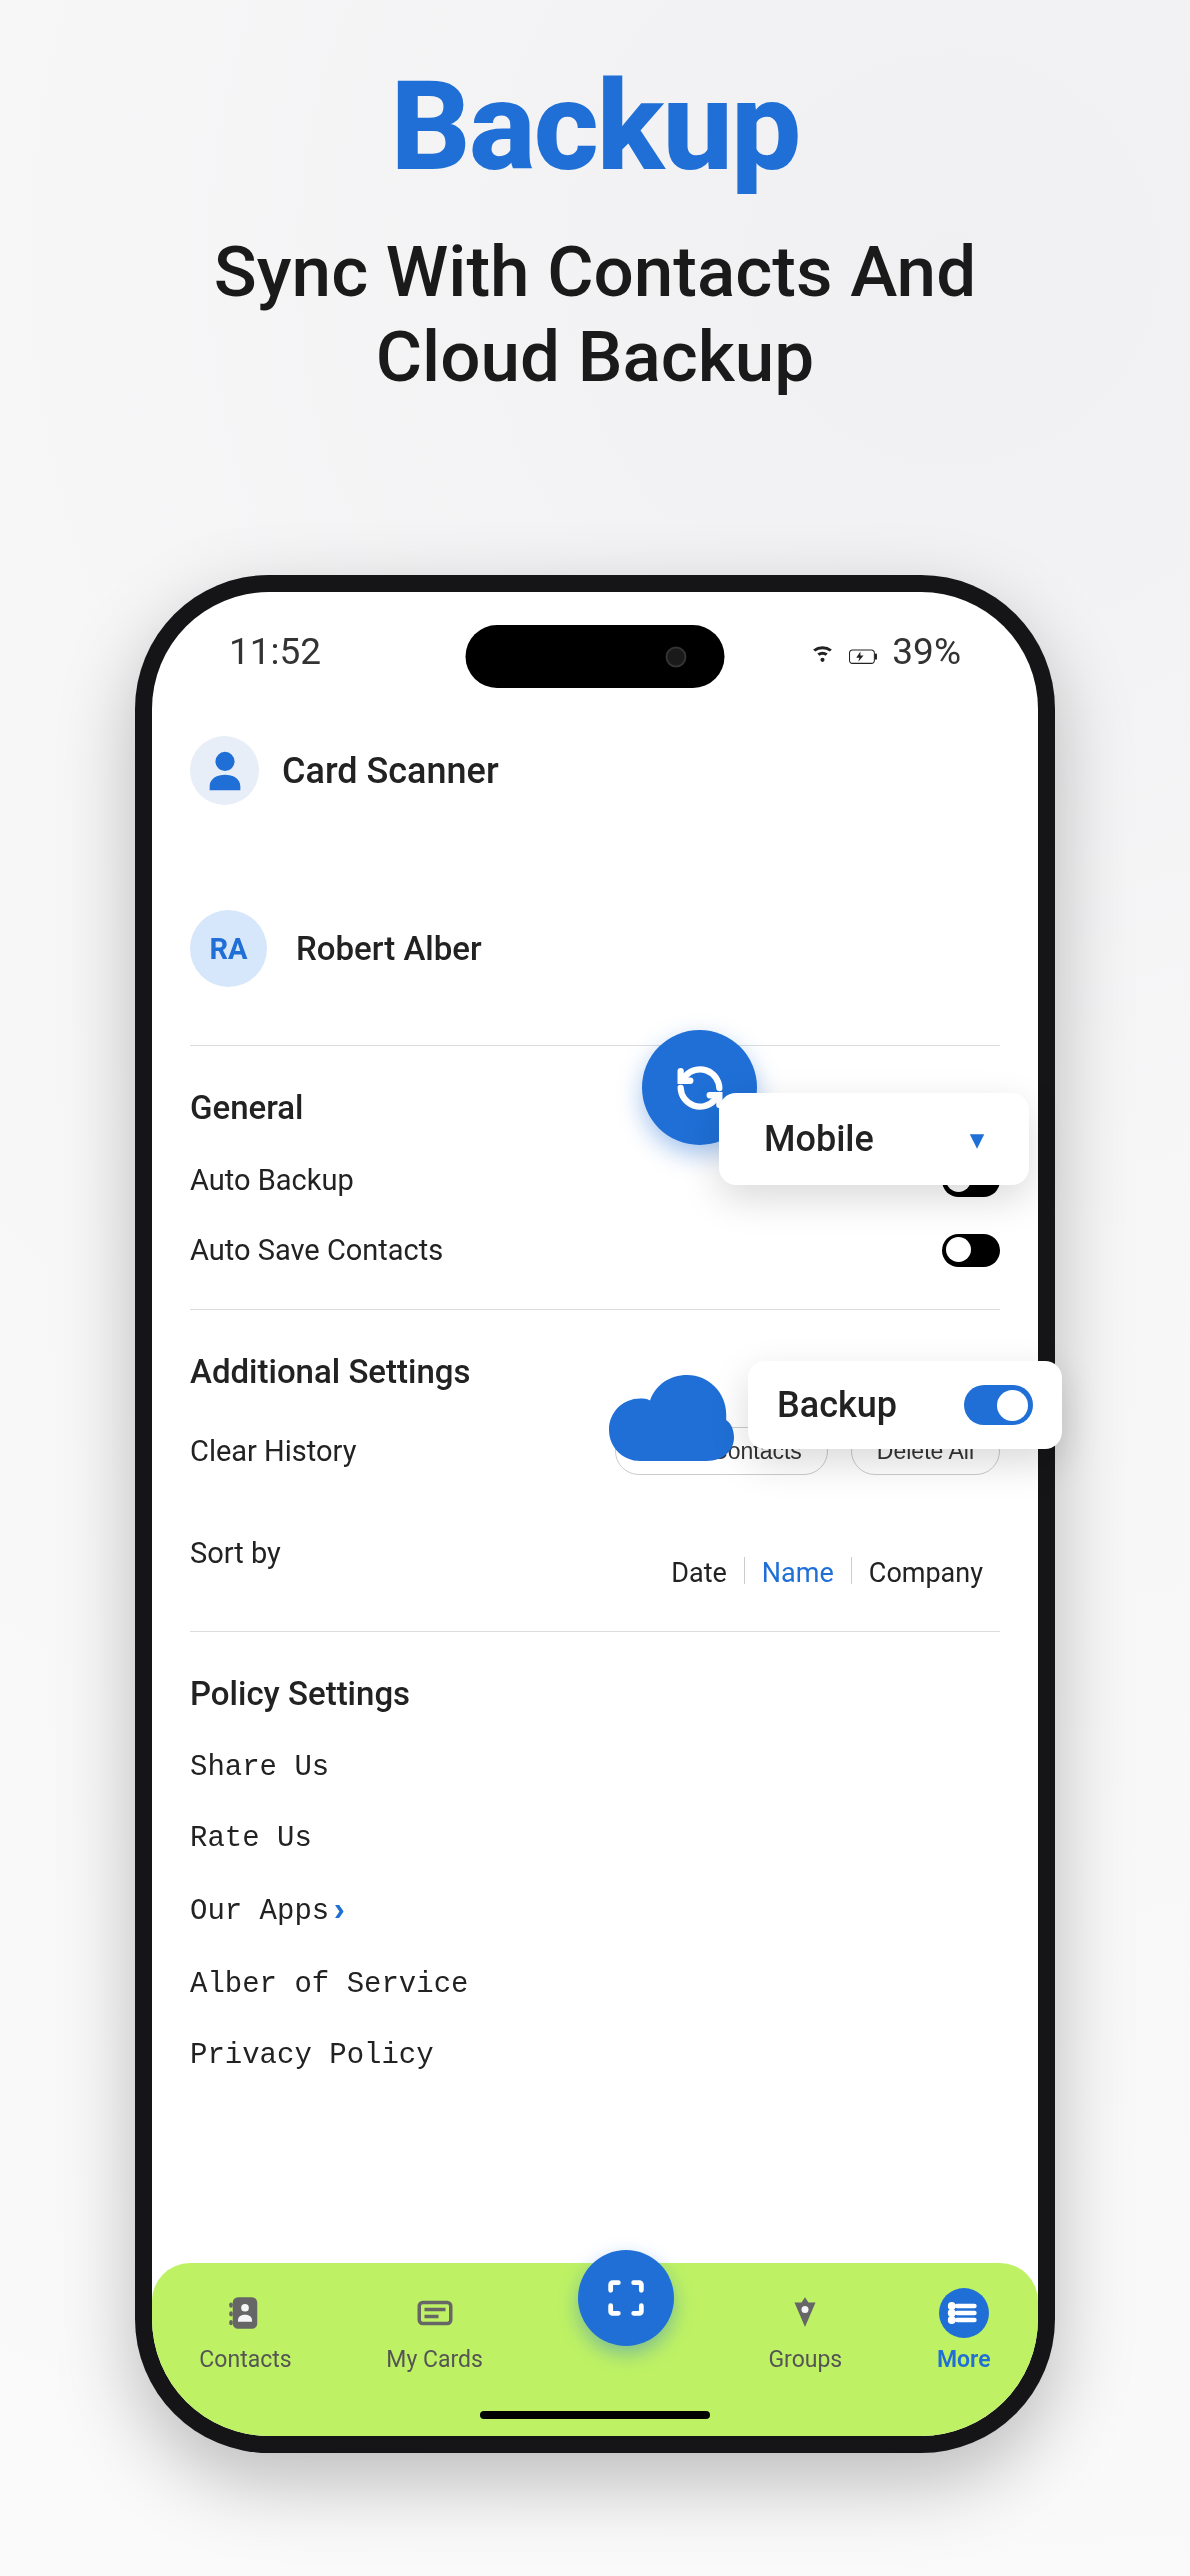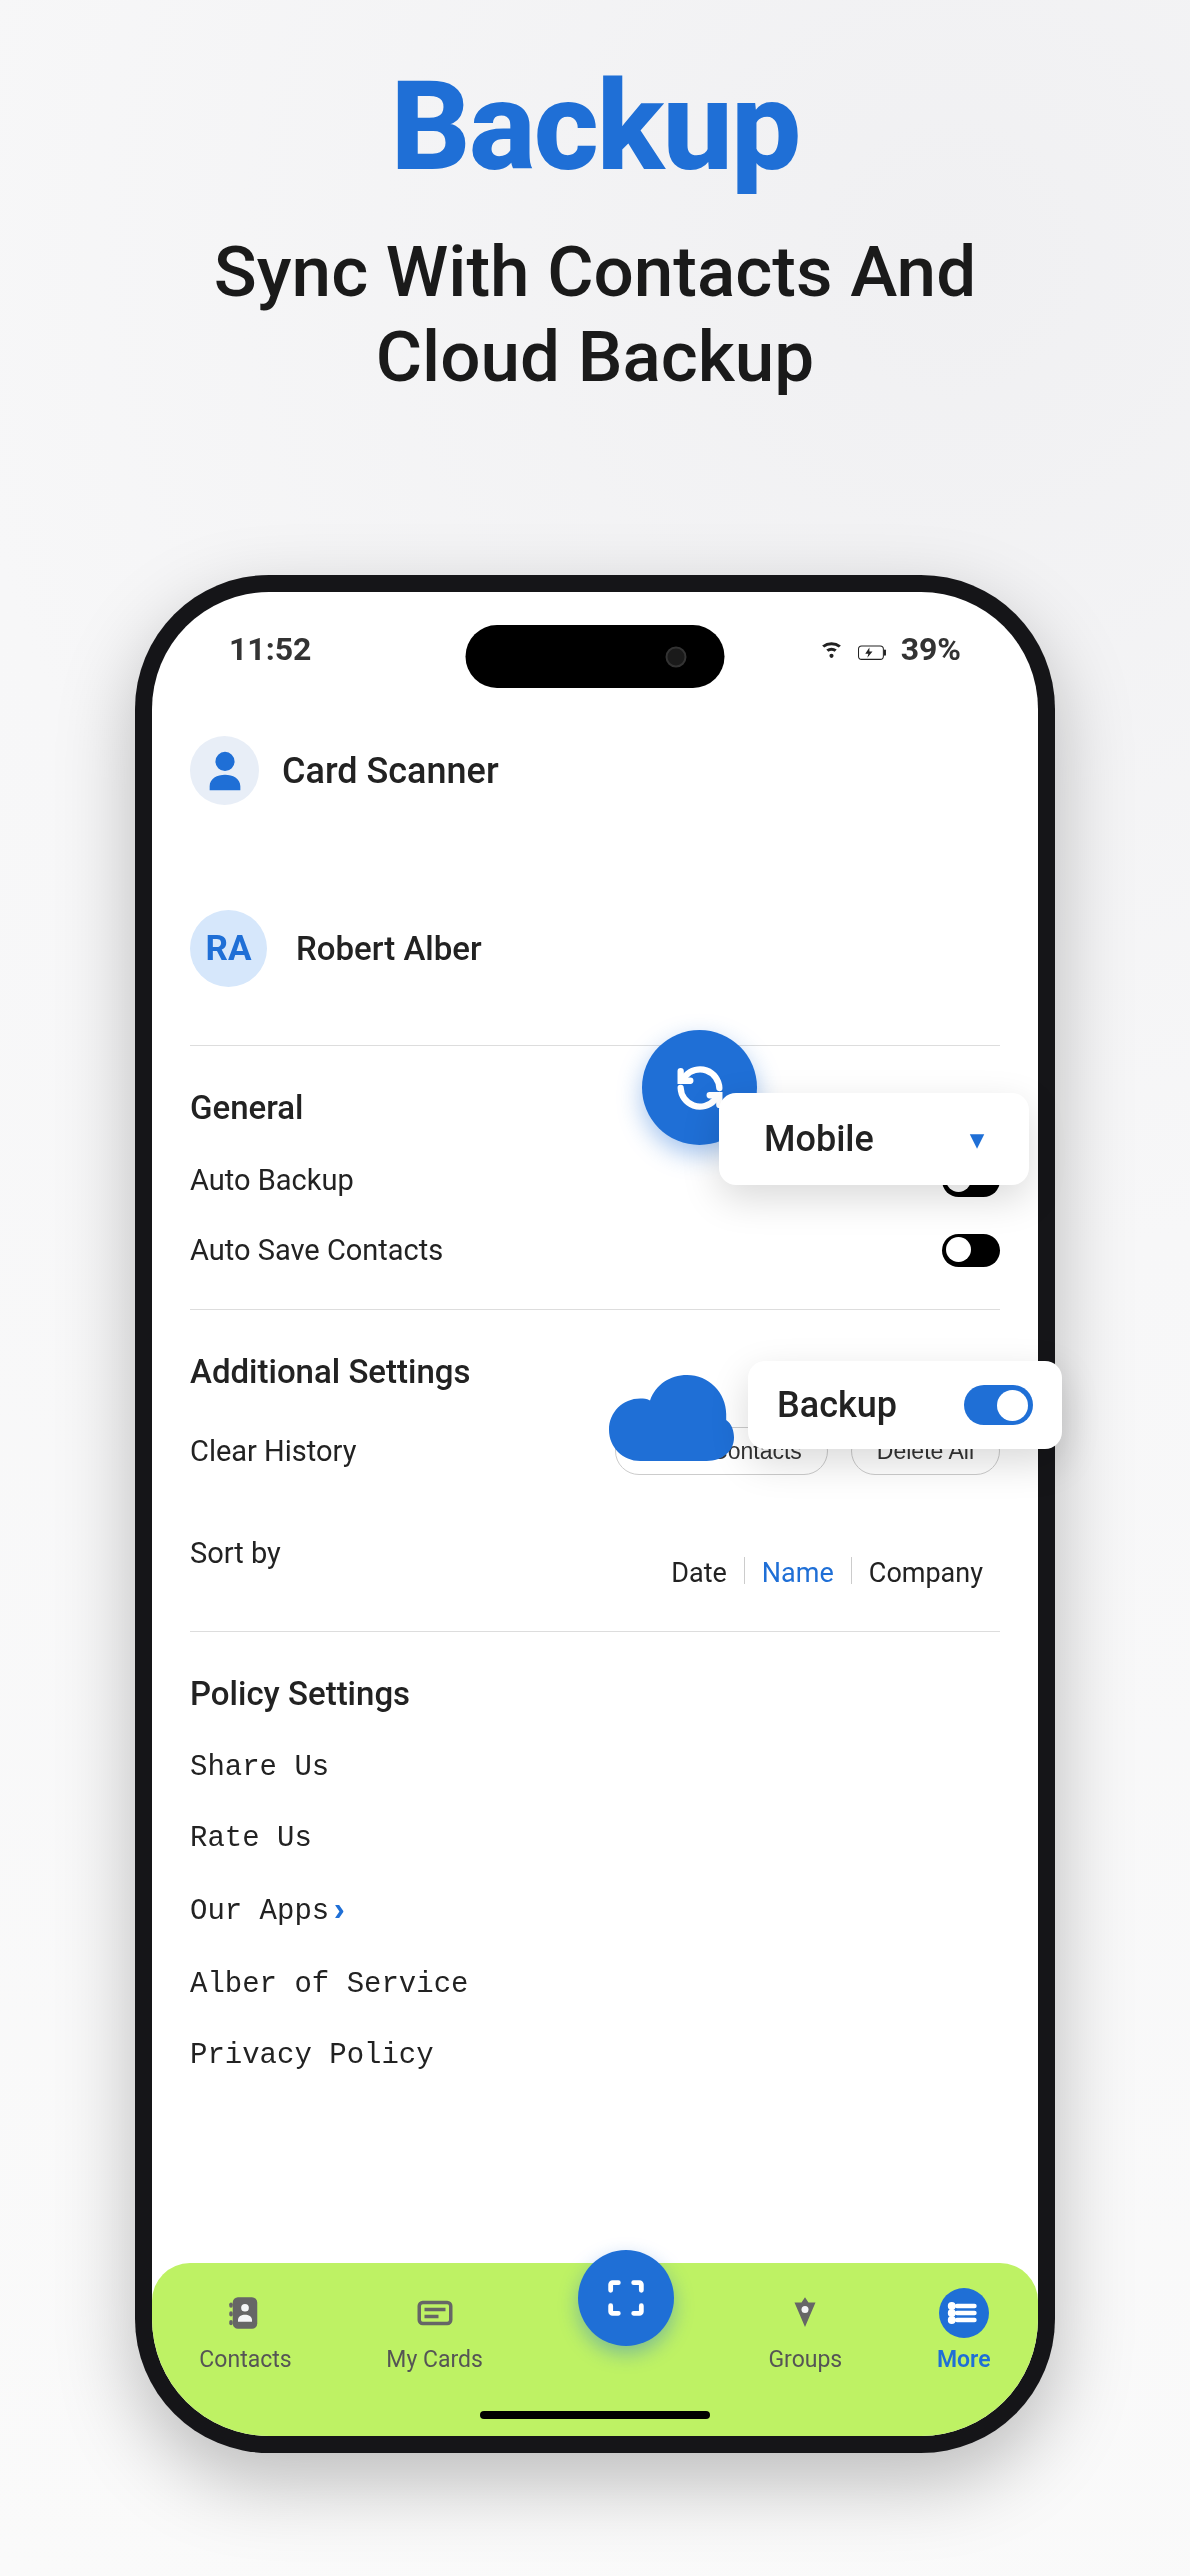--- a/index.html
+++ b/index.html
@@ -67,22 +67,22 @@
     width:17px;height:17px;border-radius:50%;
     background:#1a1a1a; border:2.9px solid #333;
   }
   .status-bar {
     position: absolute;
     top: 38px;
     left: 0; right: 0;
     display: flex;
     justify-content: space-between;
     padding: 0 77px;
-    font-size: 32px;
-    font-weight: 700;
+    font-size: 37px;
+    font-weight: 400;
     color:#333;
   }
   .status-right { display:flex; align-items:center; gap:14px; }
 
   .screen {
     position: absolute;
     top: 125px;
     left: 0; right: 0; bottom: 0;
     padding: 0 38px;
   }
@@ -103,21 +103,21 @@
   .app-title { font-size: 36px; font-weight: 500; color:#222;text-align:center; }
 
   .user-row {
     display:flex; align-items:center; gap:29px;
     margin-top: 105px;
   }
   .initials-circle {
     width: 77px; height: 77px; border-radius:50%;
     background:#d6e7fb;
     display:flex; align-items:center; justify-content:center;
-    font-size:35px; font-weight:700; color:#1f6fd6;
+    font-size:29px; font-weight:700; color:#1f6fd6;
   }
   .user-name { font-size:33px; font-weight:500; }
 
   .divider { height:1px; background:#ddd; margin-top:58px; }
 
   .section-title { font-size:33px; font-weight:500; margin-top:42px; }
 
   .setting-row {
     display:flex; justify-content:space-between; align-items:center;
     margin-top:36px;

